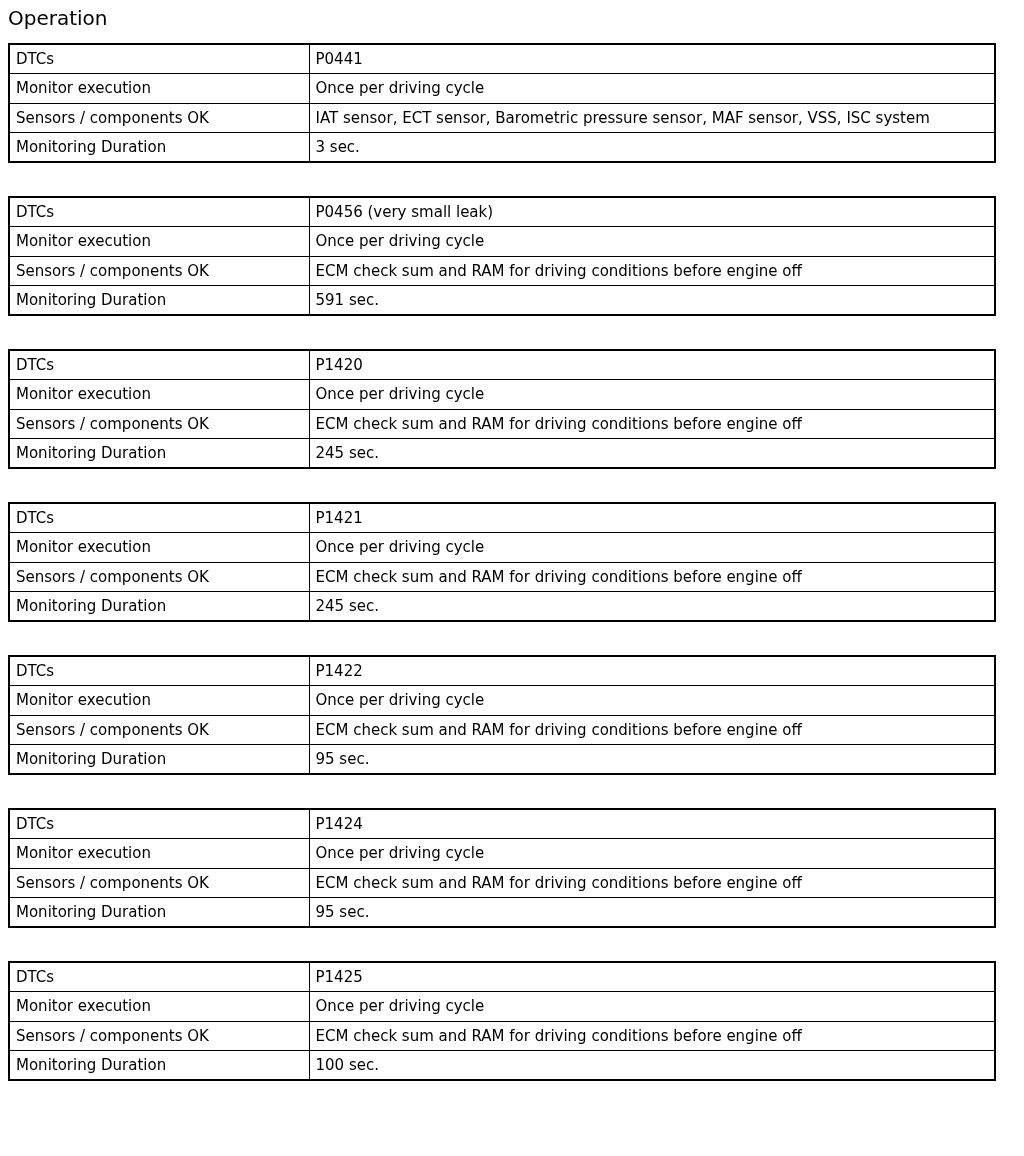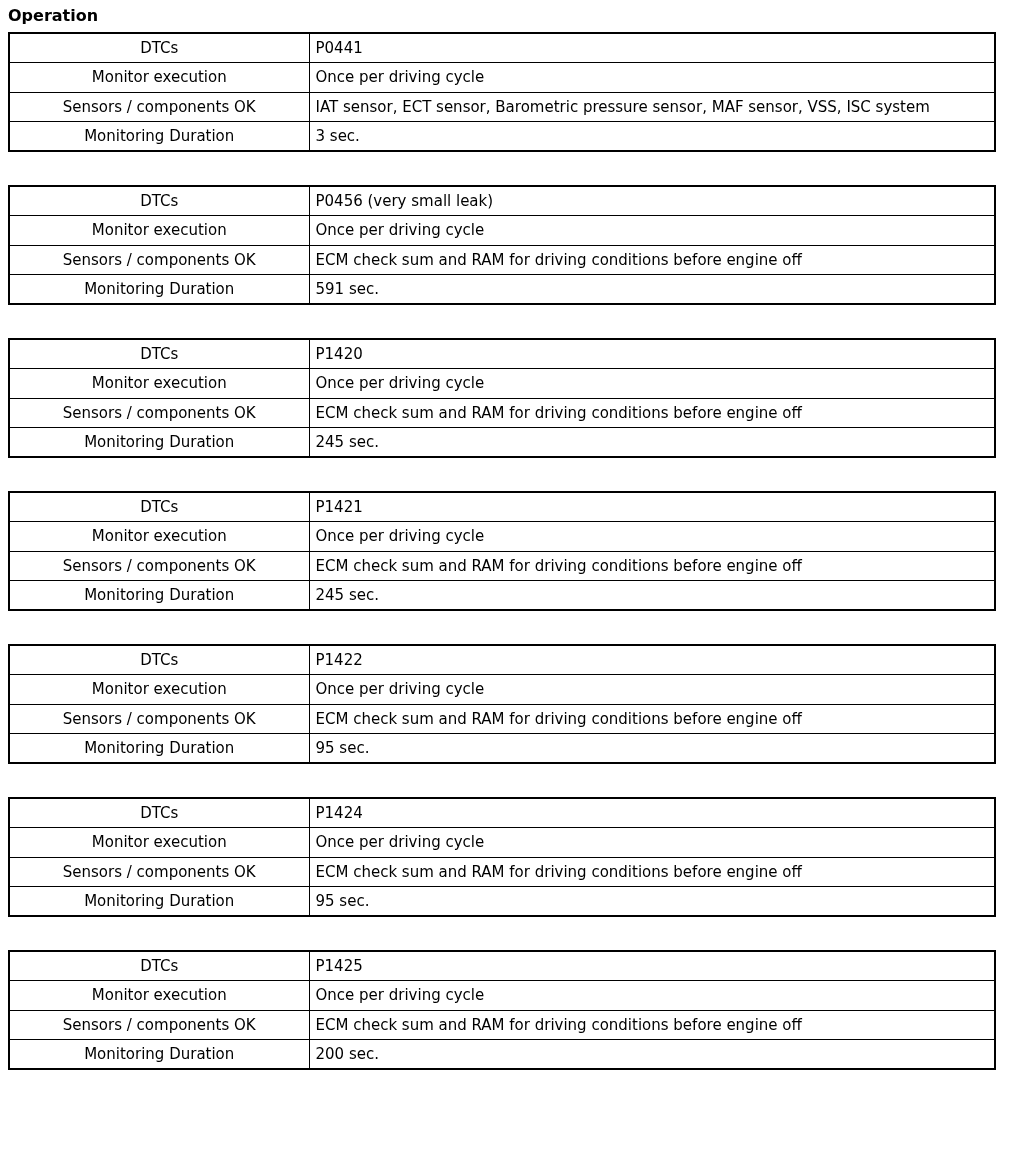--- a/index.html
+++ b/index.html
@@ -9,40 +9,40 @@
       background: #ffffff;
       color: #000000;
       font-family: "DejaVu Sans", "Liberation Sans", sans-serif;
     }
     .page {
       width: 1024px;
       min-height: 1156px;
       padding: 6px 10px 10px 8px;
     }
     .heading {
-      font-size: 16px;
-      font-weight: bold;
-      margin: 0 0 7px 0;
+      font-size: 20px;
+      font-weight: normal;
+      margin: 0 0 13px 0;
     }
     table.op-table {
       border-collapse: collapse;
       width: 988px;
       margin: 0 0 33px 0;
       border: 2px solid #000000;
       table-layout: fixed;
     }
     table.op-table td {
       border: 1px solid #000000;
       padding: 4px 6px;
       font-size: 15px;
       line-height: 1.35;
       vertical-align: top;
       overflow: hidden;
     }
-    td.label-cell { width: 300px; text-align: center; }
+    td.label-cell { width: 300px; }
     td.value-cell { width: auto; }
   </style>
 </head>
 <body>
 
 <div class="page">
 
   <h1 class="heading">Operation</h1>
 
   <table class="op-table">
@@ -180,18 +180,18 @@
       <tr>
         <td class="label-cell">Monitor execution</td>
         <td class="value-cell">Once per driving cycle</td>
       </tr>
       <tr>
         <td class="label-cell">Sensors / components OK</td>
         <td class="value-cell">ECM check sum and RAM for driving conditions before engine off</td>
       </tr>
       <tr>
         <td class="label-cell">Monitoring Duration</td>
-        <td class="value-cell">200 sec.</td>
+        <td class="value-cell">100 sec.</td>
       </tr>
     </tbody>
   </table>
 
 </div>
 
 </body></html>

